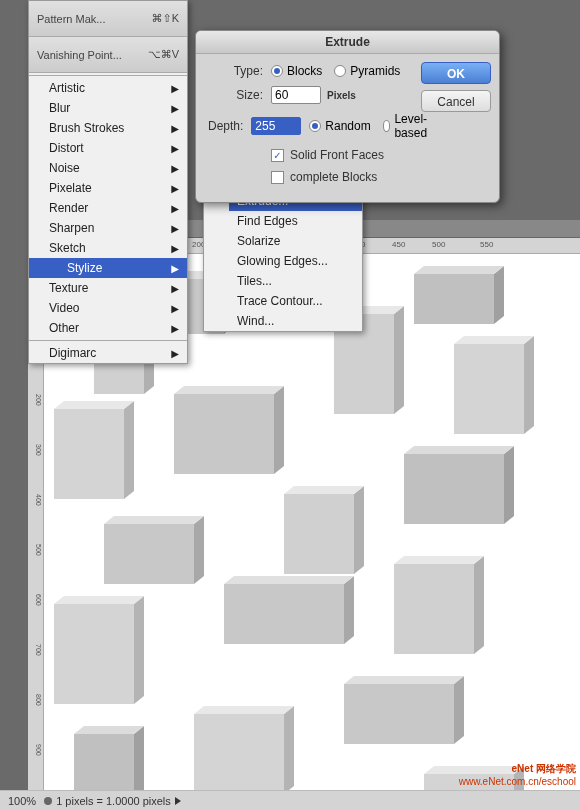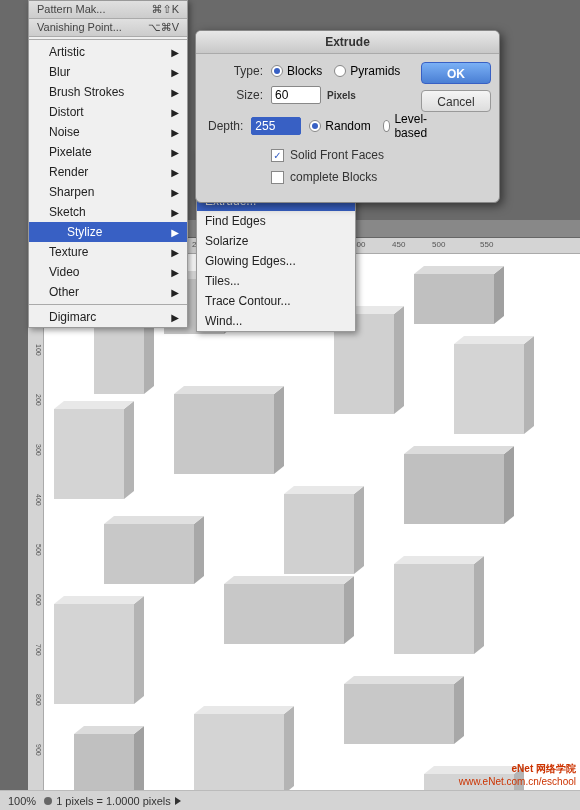--- a/index.html
+++ b/index.html
@@ -105,22 +105,22 @@
       z-index: 100;
     }
 
     .filter-menu-header {
       background: linear-gradient(to bottom, #e0e0e0, #ccc);
       padding: 2px 8px;
       font-size: 11px;
       color: #444;
       border-bottom: 1px solid #aaa;
       display: flex;
-      align-items: flex-start;
-      height: 18px;
+      align-items: center;
+      height: 36px;
     }
 
     .menu-item {
       padding: 2px 8px 2px 20px;
       height: 20px;
       display: flex;
       align-items: center;
       justify-content: space-between;
       color: #222;
       font-size: 12px;
@@ -542,21 +542,21 @@
     <span>Other</span>
     <span class="arrow">▶</span>
   </div>
   <div class="menu-separator"></div>
   <div class="menu-item">
     <span>Digimarc</span>
     <span class="arrow">▶</span>
   </div>
 </div>
 
-<div class="stylize-submenu" style="top:150px;left:196px;">
+<div class="stylize-submenu" style="top:150px;left:203px;padding-left:25px;">
   <div class="submenu-item">
     <span>Diffuse...</span>
   </div>
   <div class="submenu-item">
     <span>Emboss...</span>
   </div>
   <div class="submenu-item active">
     <span>Extrude...</span>
   </div>
   <div class="submenu-item">

